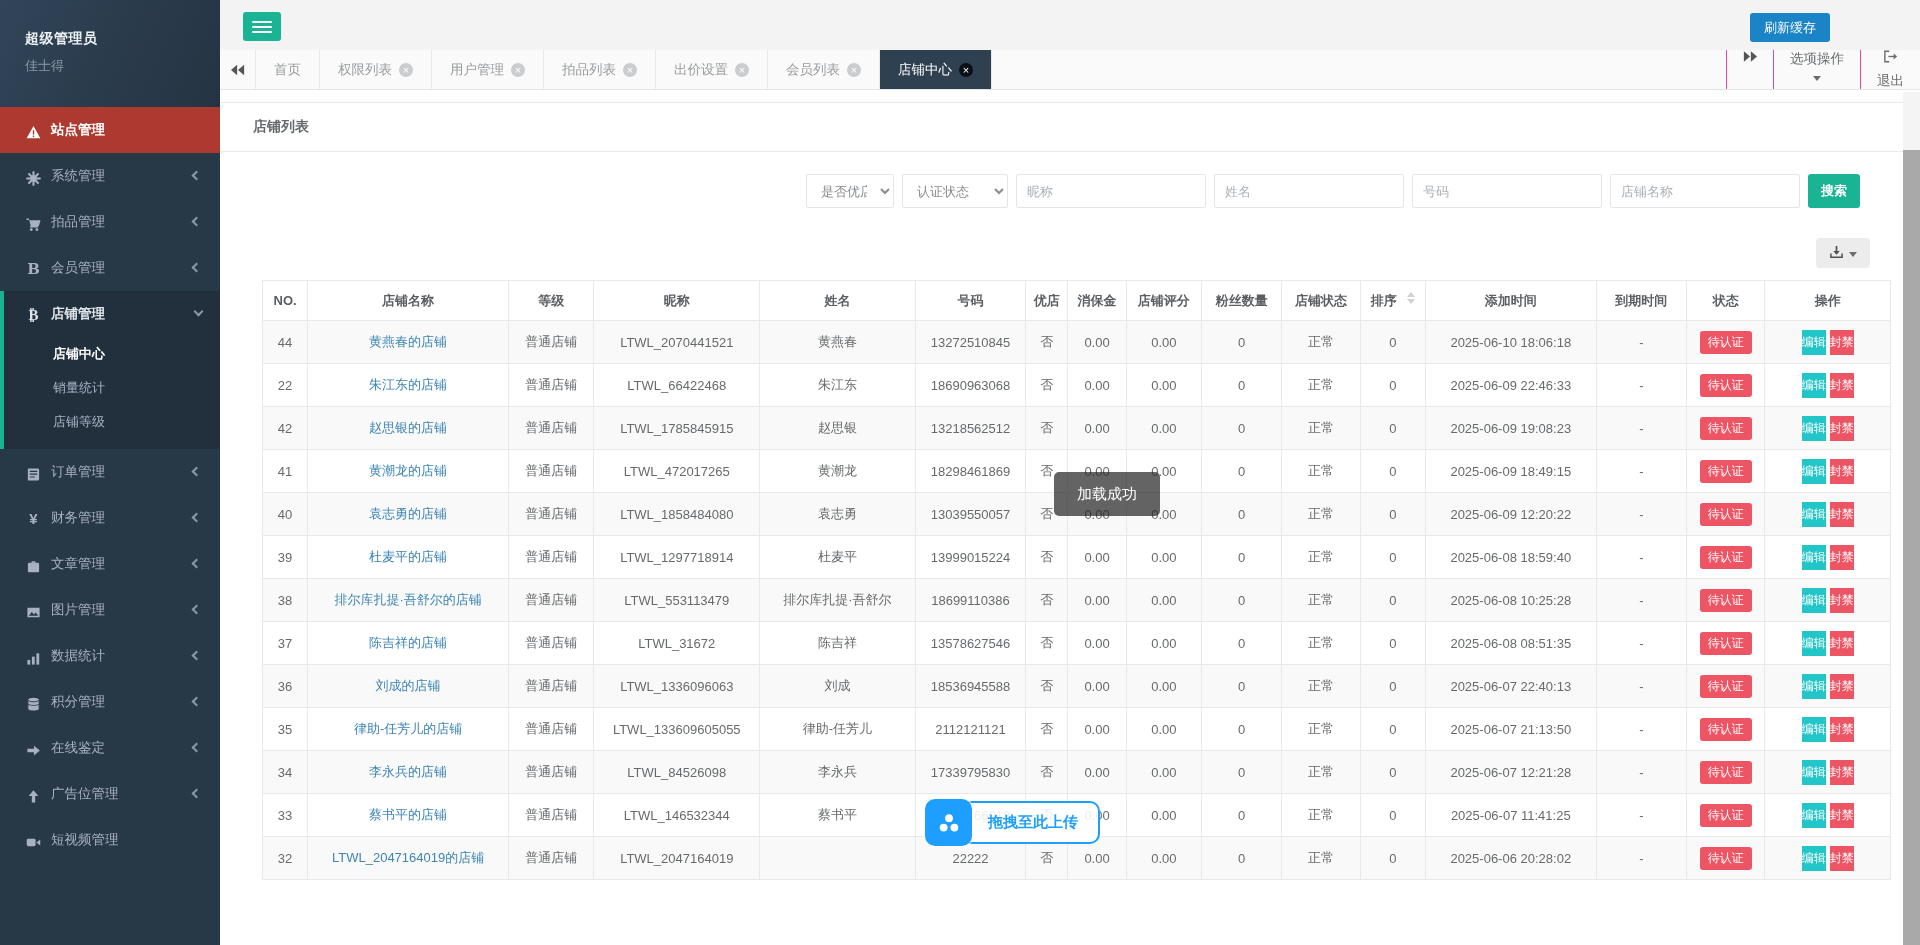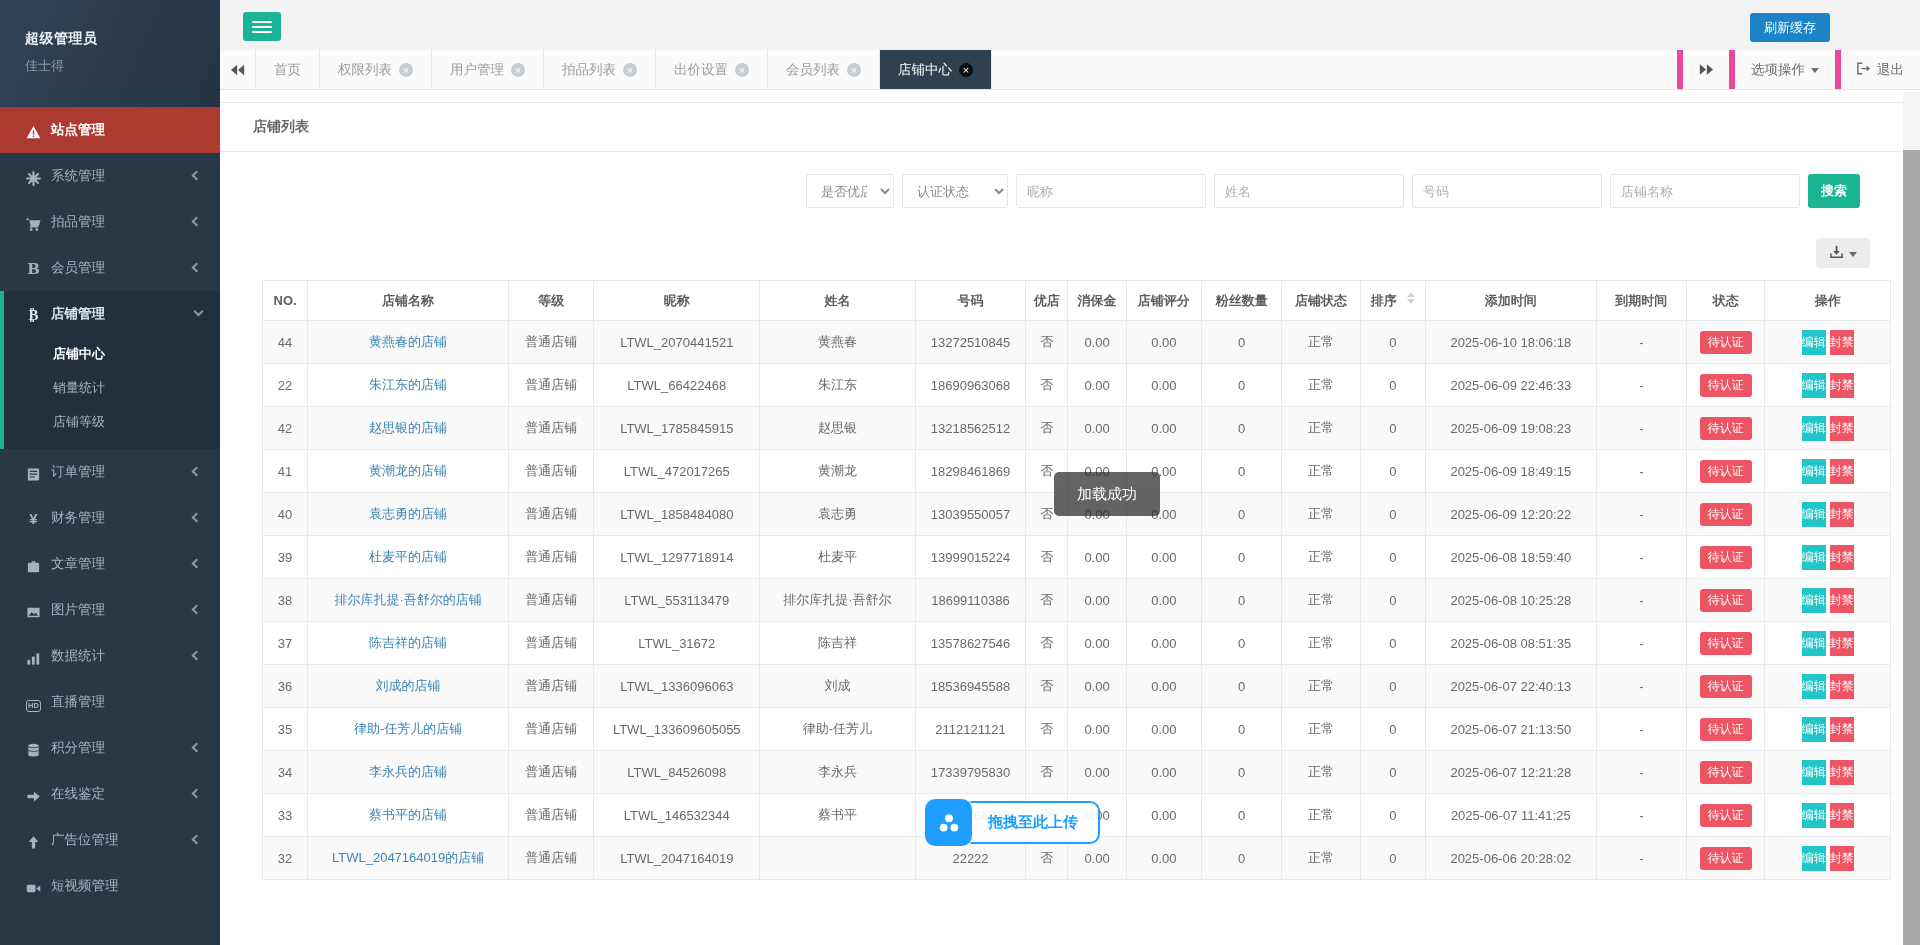--- a/index.html
+++ b/index.html
@@ -40,22 +40,22 @@
   .tab-nav-btn { width:36px; display:flex; align-items:center; justify-content:center; border-right:1px solid #e7eaec;
     color:#555; cursor:pointer; background:#fafafa; }
   .tab-nav-btn svg { width:14px; height:12px; }
   .tab { display:flex; align-items:center; gap:7px; padding:0 18px; border-right:1px solid #e7eaec;
     color:#999c9e; font-size:13.5px; cursor:pointer; }
   .tab .close { width:14px; height:14px; border-radius:50%; background:#c9cdd0; color:#fff; font-size:11px;
     line-height:14px; text-align:center; cursor:pointer; }
   .tab.active { background:#2f4050; color:#fff; }
   .tab.active .close { background:#0b1016; color:#fff; }
   .tabbar-right { margin-left:auto; display:flex; align-items:stretch; }
-  .tb-ctl { display:flex; align-items:center; gap:6px; padding:0 16px; border-left:6px solid #ec4899;
-    color:#6a6d6f; cursor:pointer; font-size:13.5px; background:#fafafa; }
+  .tb-ctl { display:flex; align-items:center; gap:6px; padding:0 16px; border-left:1px solid #ec4899;
+    color:#6a6d6f; cursor:pointer; font-size:13.5px; background:#fafafa;flex-direction:column; }
   .caret-down { width:0; height:0; border-left:4px solid transparent; border-right:4px solid transparent;
     border-top:5px solid #6a6d6f; margin-top:2px; }
   .tb-ctl svg { width:14px; height:13px; }
 
   .content { position:relative; height:854px; background:#fff; overflow:hidden; }
   .panel-head { margin-top:12px; border-top:1px solid #e7eaec; border-bottom:1px solid #e7eaec; padding:15px 0 15px 33px; }
   .panel-title { font-size:14px; font-weight:bold; color:#676a6c; }
 
   .filters { margin:22px 60px 0 0; display:flex; justify-content:flex-end; gap:8px; }
   .filters select, .filters input { height:34px; border:1px solid #e5e6e7; border-radius:2px; color:#888c8f;
@@ -151,21 +151,20 @@
             </svg></span><span>文章管理</span><span class="chev"></span></div>
         <div class="nav-item"><span class="mi"><svg viewBox="0 0 16 16" fill="currentColor">
               <path d="M1.5 3 h13 v10 h-13 z M3 11.5 l3.2-4 2.3 2.6 1.8-2 2.7 3.4 z" fill-rule="evenodd"></path>
               <circle cx="5" cy="6" r="1.2"></circle>
             </svg></span><span>图片管理</span><span class="chev"></span></div>
         <div class="nav-item"><span class="mi"><svg viewBox="0 0 16 16" fill="currentColor">
               <rect x="1.5" y="9.5" width="3" height="5"></rect>
               <rect x="6.3" y="6" width="3" height="8.5"></rect>
               <rect x="11.1" y="2.5" width="3" height="12"></rect>
             </svg></span><span>数据统计</span><span class="chev"></span></div>
-        <div class="nav-item"><span class="mi"><span style="display:inline-block;border:1.5px solid currentColor;border-radius:3px;font-size:7.5px;font-weight:bold;padding:1px 1.5px;line-height:1;">HD</span></span><span>直播管理</span></div>
         <div class="nav-item"><span class="mi"><svg viewBox="0 0 16 16" fill="currentColor">
               <ellipse cx="8" cy="3" rx="6" ry="2.1"></ellipse>
               <path d="M2 3 v9.8 c0 1.2 2.7 2.1 6 2.1 s6 -0.9 6 -2.1 V3 c0 1.2 -2.7 2.1 -6 2.1 S2 4.2 2 3 z M2 7.5 c1.2 1 3.4 1.5 6 1.5 s4.8 -0.5 6 -1.5" stroke="#273847" stroke-width="0.9" fill="currentColor"></path>
             </svg></span><span>积分管理</span><span class="chev"></span></div>
         <div class="nav-item"><span class="mi"><svg viewBox="0 0 16 16" fill="currentColor">
               <path d="M1.5 6.2 h7 V2.8 L14.8 8 L8.5 13.2 V9.8 h-7 z"></path>
             </svg></span><span>在线鉴定</span><span class="chev"></span></div>
         <div class="nav-item"><span class="mi"><svg viewBox="0 0 16 16" fill="currentColor">
               <path d="M6.2 14.5 v-7 H2.8 L8 1.2 L13.2 7.5 H9.8 v7 z"></path>
             </svg></span><span>广告位管理</span><span class="chev"></span></div>

